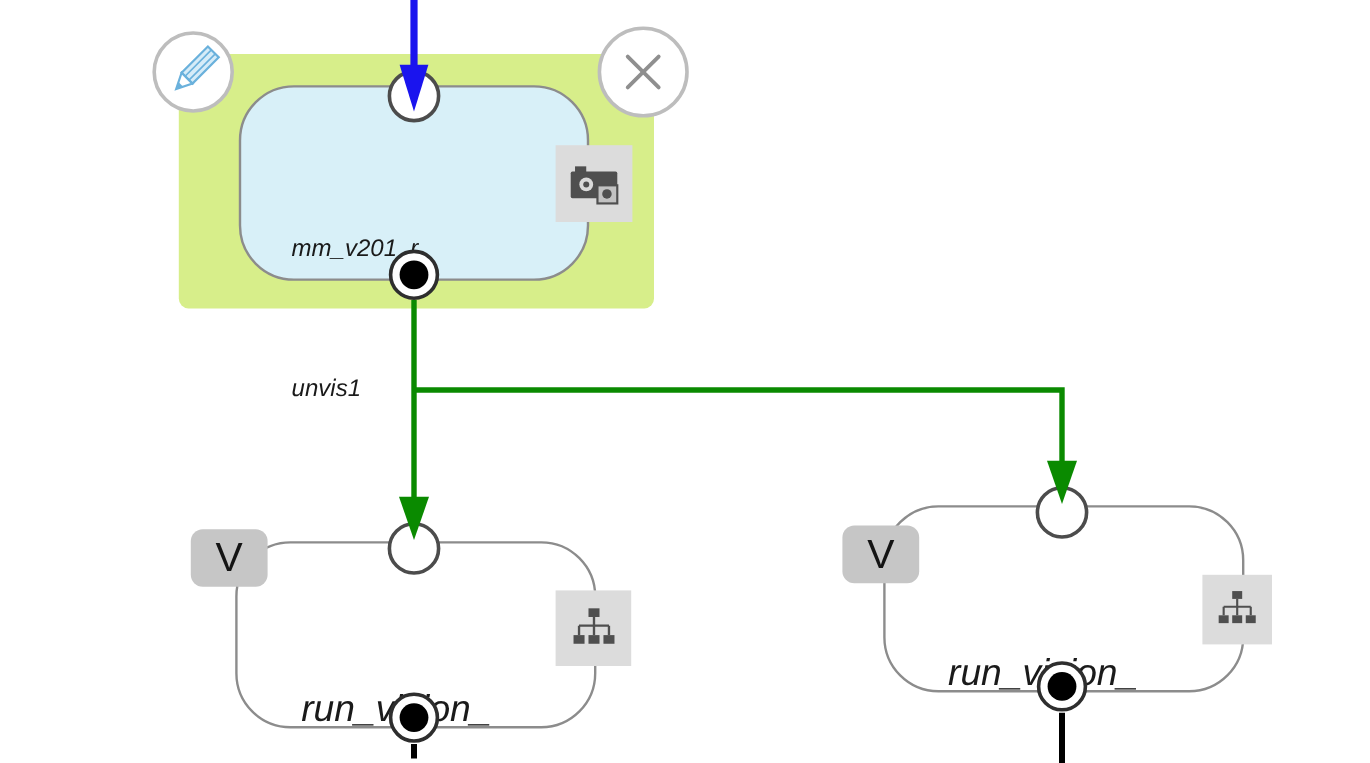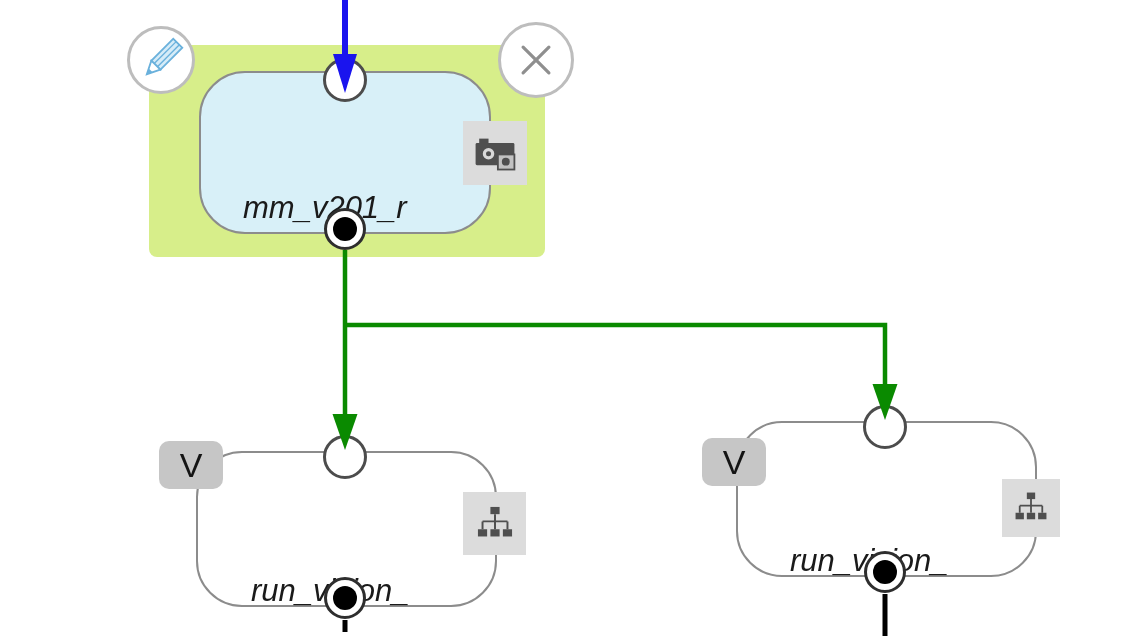--- a/index.html
+++ b/index.html
@@ -14,21 +14,21 @@
 
   
   .node { position:absolute; border:2px solid #8c8c8c; border-radius:46px; z-index:2; }
   .node-vision  { left:199px; top:71px;  width:292px; height:163px; background:#d8f0f8; }
   .node-success { left:196px; top:451px; width:301px; height:156px; background:#ffffff; }
   .node-fail    { left:736px; top:421px; width:301px; height:156px; background:#ffffff; }
 
   
   .node-label { position:absolute; font-style:italic; color:#1a1a1a; z-index:3; white-space:pre; }
   .node-label span { display:block; }
-  .label-vision  { left:243px; top:110px; font-size:31px; line-height:39px; }
+  .label-vision  { left:243px; top:110px; font-size:20px; line-height:39px; }
   .label-success { left:251px; top:478px; font-size:31px; line-height:45px; }
   .label-fail    { left:790px; top:448px; font-size:31px; line-height:45px; }
 
   
   .circle-btn { position:absolute; background:#ffffff; border:3px solid #bdbdbd; border-radius:50%;
                 display:flex; align-items:center; justify-content:center; z-index:3; cursor:pointer; }
   .edit-btn  { left:127px; top:26px; width:68px; height:68px; }
   .close-btn { left:498px; top:22px; width:76px; height:76px; }
 
   
@@ -85,20 +85,21 @@
   <div class="circle-btn close-btn">
     <svg width="76" height="76" viewBox="0 0 76 76">
       <line x1="24" y1="24" x2="52" y2="52" stroke="#8f8f8f" stroke-width="3.5" stroke-linecap="round"></line>
       <line x1="52" y1="24" x2="24" y2="52" stroke="#8f8f8f" stroke-width="3.5" stroke-linecap="round"></line>
     </svg>
   </div>
 
   <div class="node node-vision"></div>
   <div class="node-label label-vision">
     <span>mm_v201_r</span>
+    <span>unvis1</span>
   </div>
   <div class="icon-tile tile-camera">
     <svg width="46" height="46" viewBox="0 0 64 64">
       <rect x="10" y="12" width="13" height="7" fill="#4f4f4f"></rect>
       <rect x="5" y="18" width="54" height="31" rx="2" fill="#4f4f4f"></rect>
       <circle cx="23" cy="33" r="8" fill="#d9d9d9"></circle>
       <circle cx="23" cy="33" r="3.5" fill="#4f4f4f"></circle>
       <rect x="36" y="34" width="23" height="21" fill="#c2c2c2" stroke="#4f4f4f" stroke-width="2.5"></rect>
       <circle cx="47" cy="44" r="5.5" fill="#4f4f4f"></circle>
     </svg>

